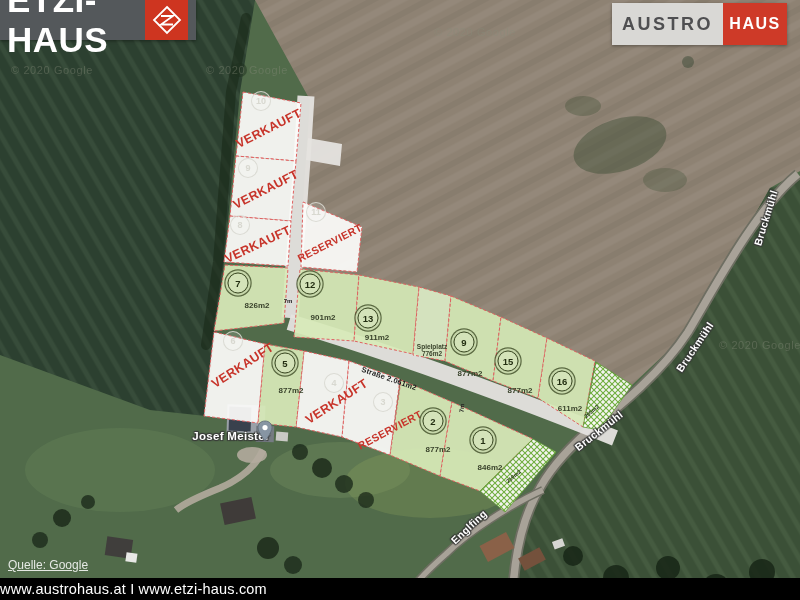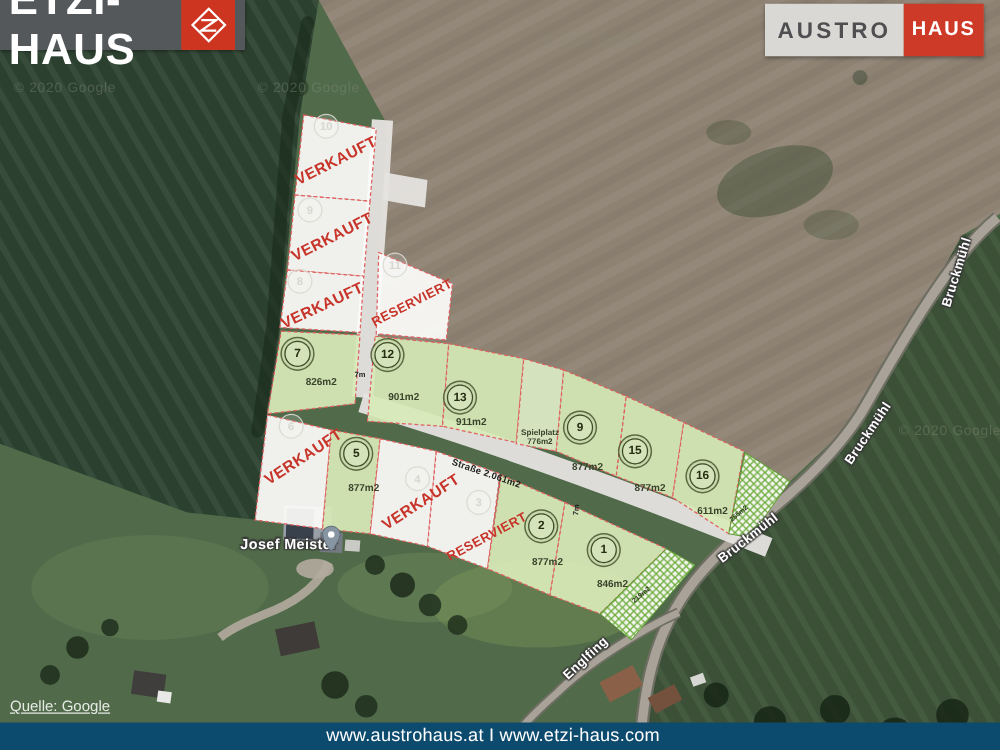--- a/index.html
+++ b/index.html
@@ -35,22 +35,22 @@
   .etzi-red{position:absolute;left:145px;top:0;width:43px;height:40px;background:#ce3520;
           display:flex;align-items:center;justify-content:center;}
   .etzi-gray-tail{position:absolute;left:188px;top:0;width:8px;height:40px;background:#54585b;}
   .austro-box{position:absolute;left:612px;top:3px;width:175px;height:42px;display:flex;
           box-shadow:0 1px 3px rgba(0,0,0,.35);}
   .austro-left{width:111px;background:#d9d8d5;display:flex;align-items:center;justify-content:center;
           color:#4f4f51;font-weight:bold;font-size:18px;letter-spacing:2.5px;}
   .austro-right{width:64px;background:#ce3a28;display:flex;align-items:center;justify-content:center;
           color:#fff;font-weight:bold;font-size:16px;letter-spacing:1.5px;}
   
-  .footer-bar{position:absolute;left:0;top:578px;width:800px;height:22px;background:#0c4a6e;
-          display:flex;align-items:center;justify-content:center;}
+  .footer-bar{position:absolute;left:0;top:578px;width:800px;height:22px;background:#000000;
+          display:flex;align-items:center;justify-content:flex-start;}
   .footer-bar .urls{color:#fff;font-size:14.5px;padding-right:11px;letter-spacing:.2px;}
 </style>
 </head>
 <body>
 
 <div class="stage">
 
   <svg class="map" width="800" height="600" viewBox="0 0 800 600">
     <defs>
       <pattern id="mow" width="15" height="15" patternUnits="userSpaceOnUse" patternTransform="rotate(60)">

